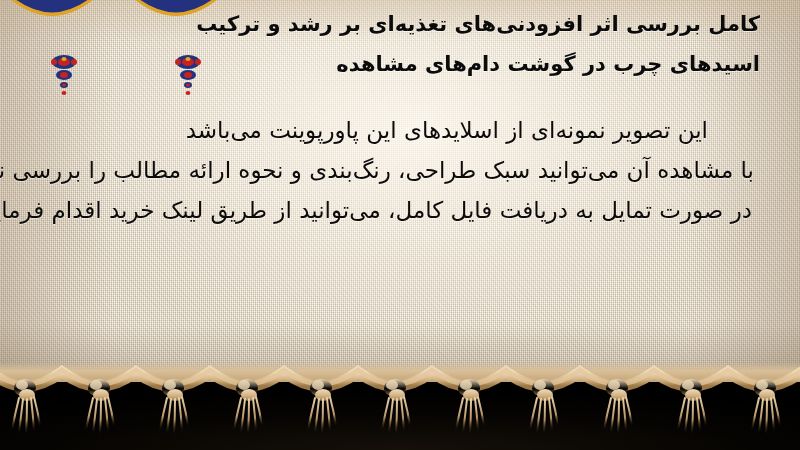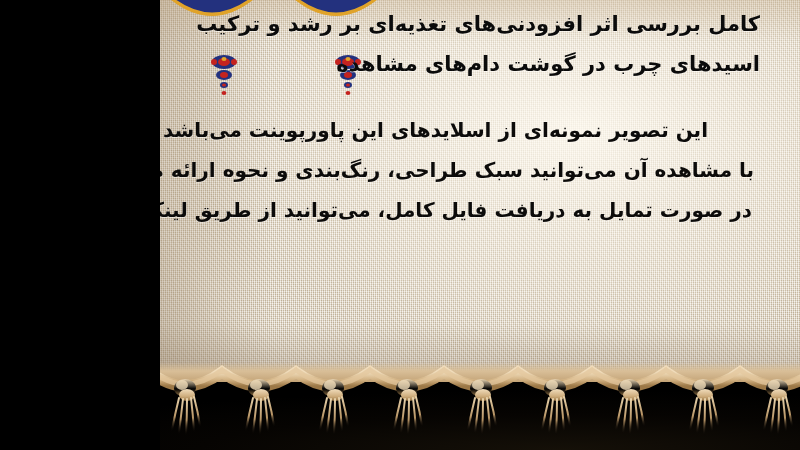--- a/index.html
+++ b/index.html
@@ -3,21 +3,21 @@
 <meta charset="utf-8">
 <title>Persian Slide</title>
 <style>
   html, body {
     margin: 0;
     padding: 0;
     background: #000;
   }
   #slide {
     position: relative;
-    width: 640px;
+    width: 800px;
     height: 450px;
     overflow: hidden;
     font-family: "DejaVu Sans", "Liberation Sans", sans-serif;
     background: #fde047;
     user-select: none;
   }
 
   
   .canvas-bg {
     position: absolute;
@@ -82,22 +82,22 @@
 
   .body-block {
     position: absolute;
     right: 36px;
     top: 110px;
     width: 724px;
     text-align: right;
     direction: rtl;
   }
   .body-line {
-    font-size: 20px;
-    font-weight: 700;
+    font-size: 23px;
+    font-weight: 400;
     line-height: 40px;
     color: #0c0b0a;
     white-space: nowrap;
     text-shadow: 0 1px 0 rgba(255,252,245,0.5);
   }
   .body-line.l1 { padding-right: 56px; }
   .body-line.l2 { padding-right: 10px; }
   .body-line.l3 { padding-right: 12px; }
 
   

